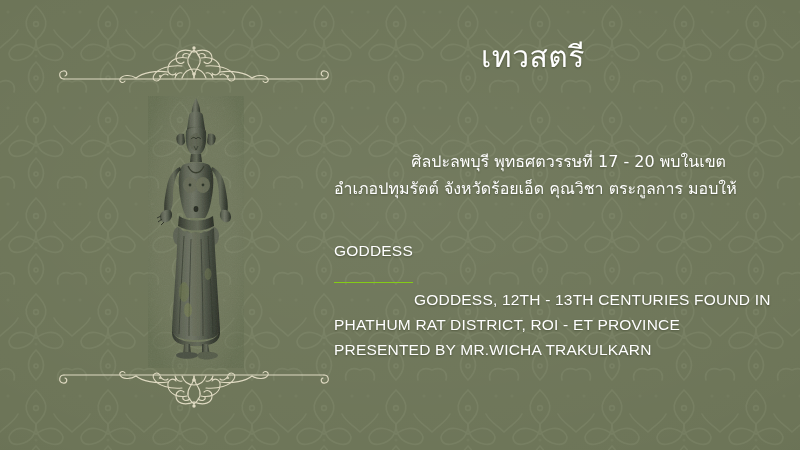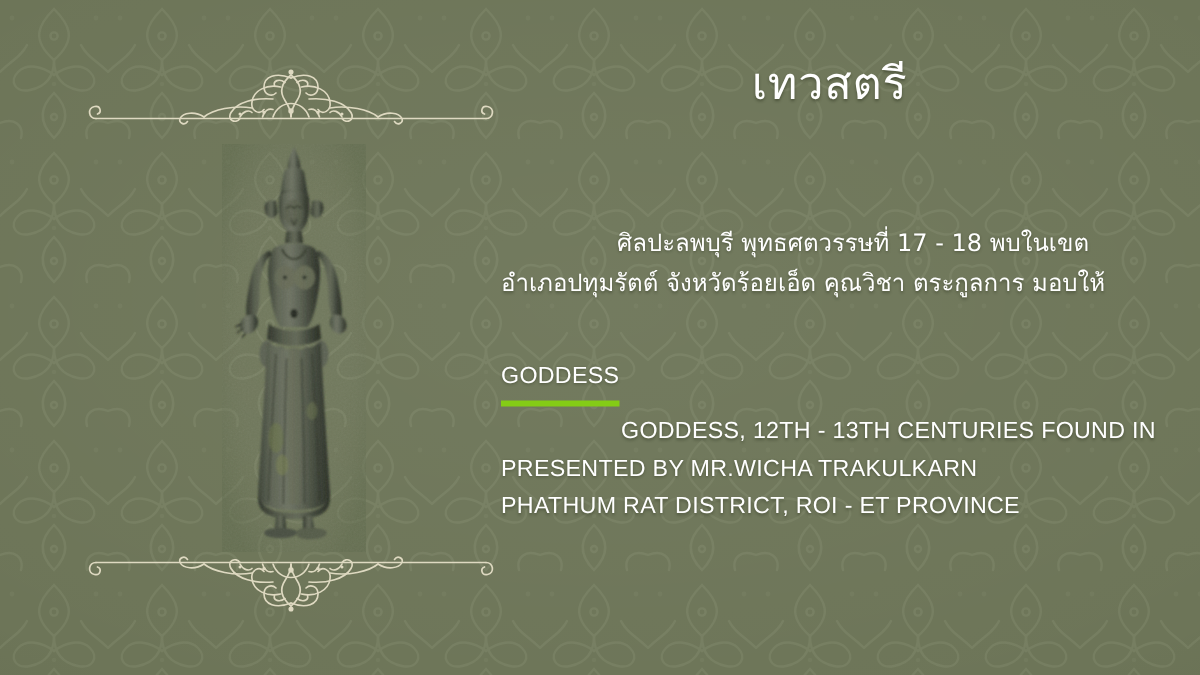--- a/index.html
+++ b/index.html
@@ -60,21 +60,21 @@
     left: 148px;
     top: 96px;
     width: 96px;
     height: 272px;
   }
   .artifact svg { display: block; width: 100%; height: 100%; }
 
   
   .title {
     position: absolute;
-    left: 340px;
+    left: 320px;
     top: 36px;
     width: 426px;
     text-align: center;
     color: #ffffff;
     font-size: 30px;
     line-height: 42px;
     letter-spacing: 0.5px;
     font-family: "DejaVu Sans", "Liberation Sans", sans-serif;
     text-shadow: 0 1px 2px rgba(30,38,18,0.45);
     white-space: nowrap;
@@ -101,22 +101,22 @@
     width: 420px;
     color: #ffffff;
     font-size: 15.5px;
     line-height: 25px;
     letter-spacing: 0.2px;
     font-family: "Liberation Sans", sans-serif;
     text-shadow: 0 1px 2px rgba(30,38,18,0.40);
   }
   .eng-heading {
     display: inline-block;
-    border-bottom: 4px solid #84cc16;
-    padding-bottom: 4px;
+    border-bottom: 1px solid #84cc16;
+    padding-bottom: 19px;
     margin-bottom: 4px;
   }
   .eng-line { white-space: nowrap; }
   .eng-line-indent { padding-left: 80px; }
 </style>
 </head>
 <body>
 
 <div id="slide">
 
@@ -338,26 +338,26 @@
         <path d="M50 258 C52 255, 68 255, 70 259 C70 264, 52 265, 50 261 Z" fill="#555b49"></path>
       </g>
 
       <rect x="0" y="0" width="96" height="272" filter="url(#grain)" fill="#9aa07f" opacity="0.35"></rect>
     </svg>
   </div>
 
   <div class="title">เทวสตรี</div>
 
   <div class="thai-block">
-    <div class="thai-line-1">ศิลปะลพบุรี  พุทธศตวรรษที่ 17 - 18 พบในเขต</div>
+    <div class="thai-line-1">ศิลปะลพบุรี  พุทธศตวรรษที่ 17 - 20 พบในเขต</div>
     <div class="thai-line-2">อำเภอปทุมรัตต์  จังหวัดร้อยเอ็ด  คุณวิชา  ตระกูลการ มอบให้</div>
   </div>
 
   <div class="eng-block">
     <div>
       <span class="eng-heading">GODDESS</span>
     </div>
     <div class="eng-line eng-line-indent">GODDESS, 12TH - 13TH CENTURIES FOUND IN</div>
+    <div class="eng-line">PHATHUM RAT DISTRICT, ROI - ET PROVINCE</div>
     <div class="eng-line">PRESENTED BY MR.WICHA  TRAKULKARN</div>
-    <div class="eng-line">PHATHUM RAT DISTRICT, ROI - ET PROVINCE</div>
   </div>
 
 </div>
 
 </body></html>

